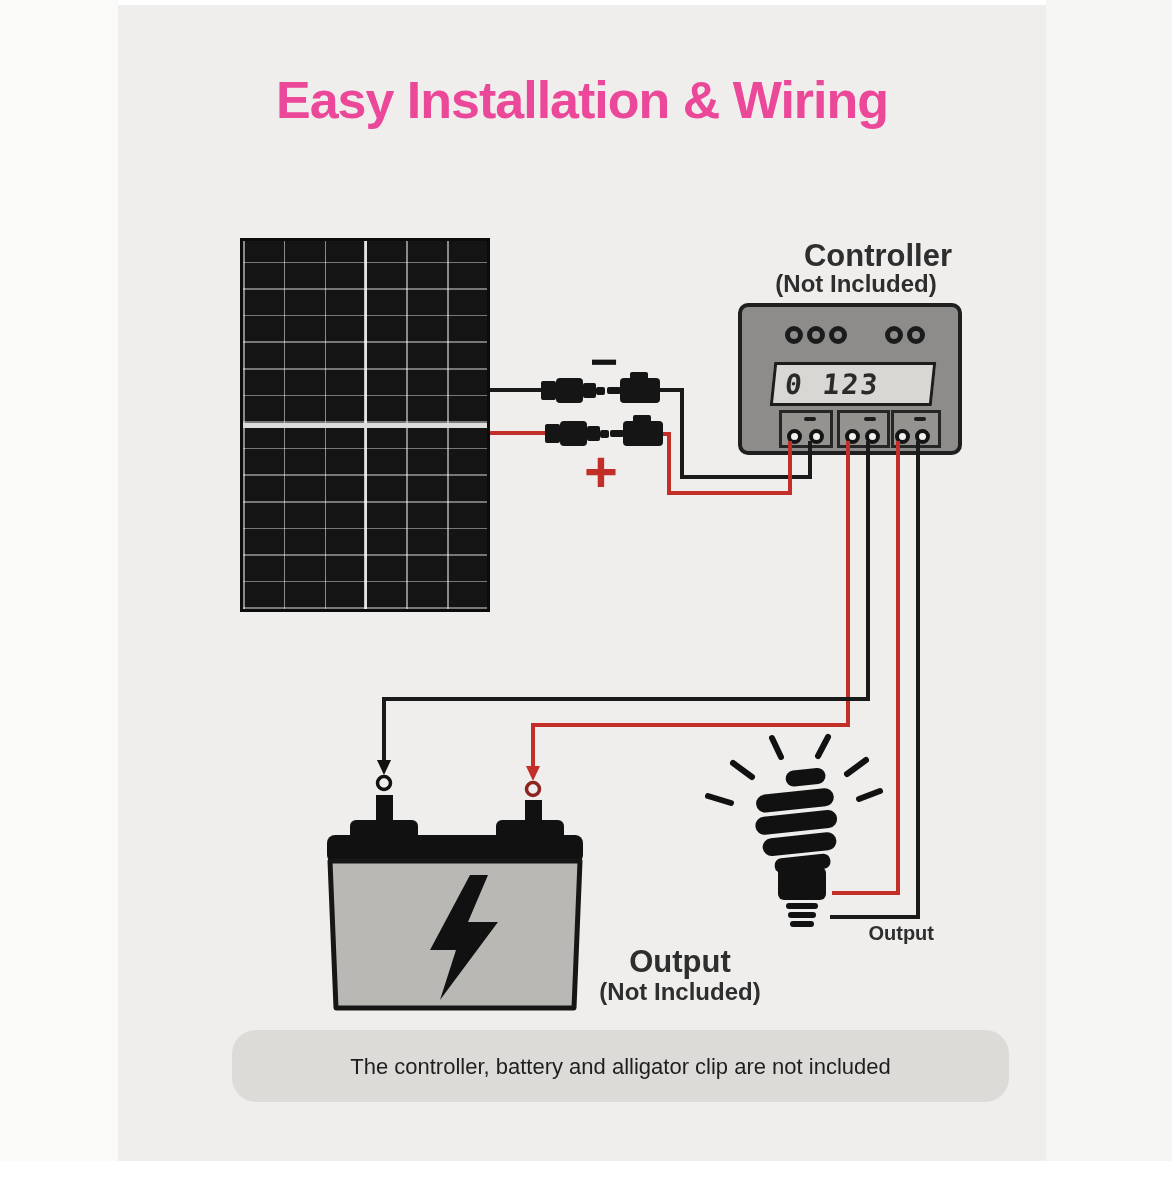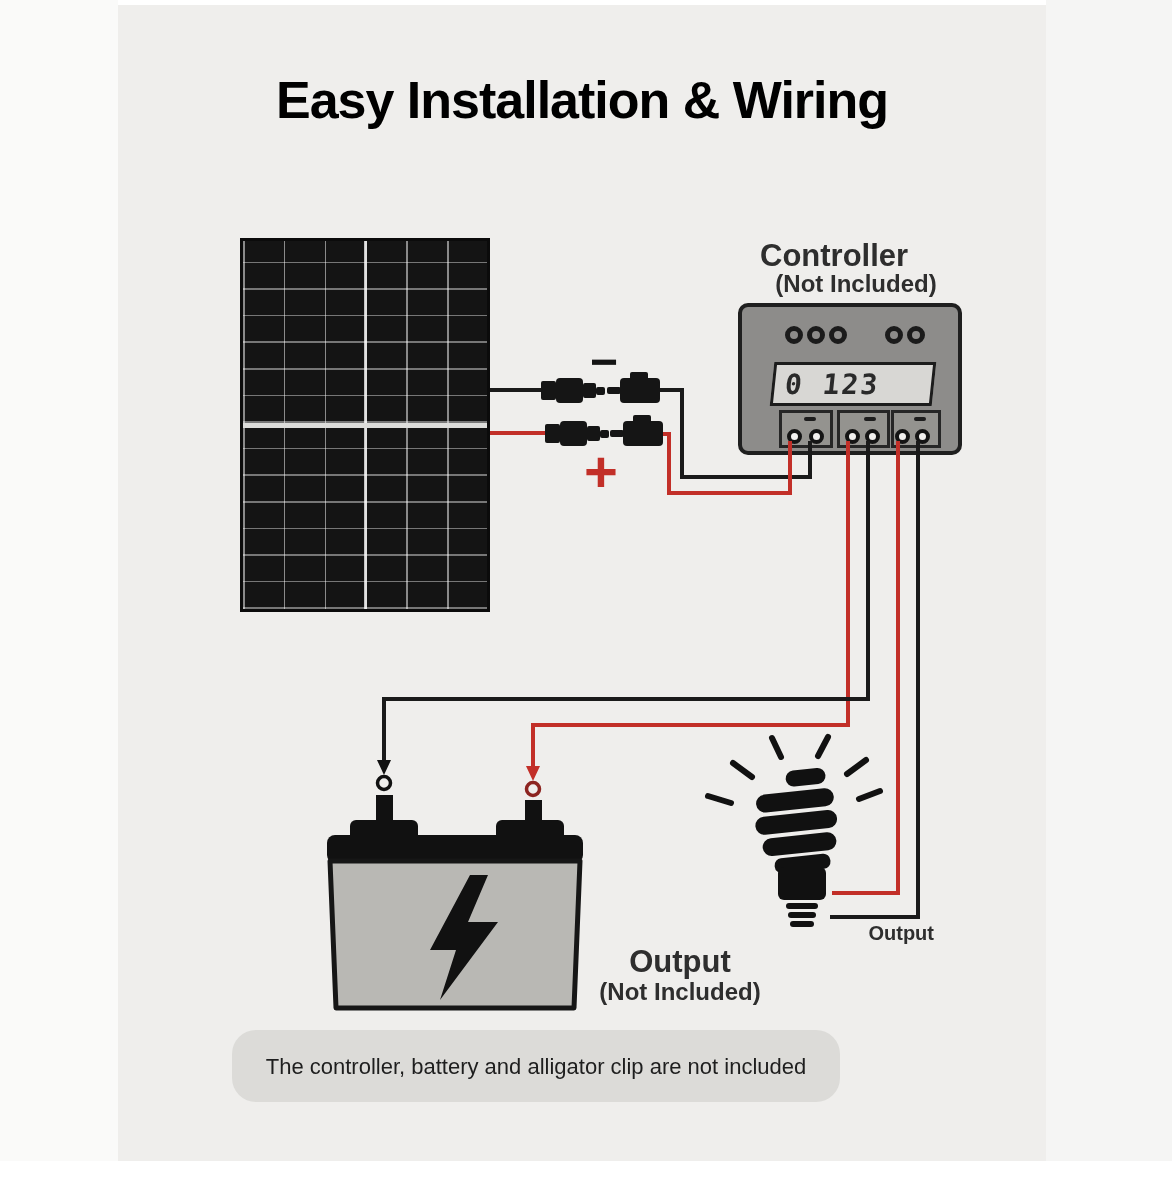--- a/index.html
+++ b/index.html
@@ -3,35 +3,35 @@
 <meta charset="utf-8">
 <style>
   html,body{margin:0;padding:0;}
   body{font-family:"Liberation Sans", sans-serif; background:#ffffff;}
   .canvas{position:relative;width:1172px;height:1200px;background:#ffffff;overflow:hidden;}
   .strip-left{position:absolute;left:0;top:0;width:118px;height:1161px;background:#fafaf9;}
   .strip-right{position:absolute;left:1046px;top:0;width:126px;height:1161px;background:#f5f5f4;}
   .content-bg{position:absolute;left:118px;top:5px;width:928px;height:1156px;background:#efeeec;}
 
   .title{position:absolute;left:118px;top:70px;width:928px;text-align:center;
-         font-size:52px;font-weight:800;letter-spacing:-1px;color:#000000;}
+         font-size:52px;font-weight:800;letter-spacing:-1px;color:#ec4899;}
 
   
   .solar-panel{position:absolute;left:240px;top:238px;width:250px;height:374px;
     background-color:#141414;border:3px solid #0b0b0b;box-sizing:border-box;
     background-image:
       repeating-linear-gradient(90deg, rgba(255,255,255,0.50) 0 1.5px, transparent 1.5px 40.8px),
       repeating-linear-gradient(0deg, rgba(255,255,255,0.42) 0 1.5px, transparent 1.5px 26.6px);}
   .panel-mid-band{position:absolute;left:0;top:182px;width:100%;height:5px;background:#dcdcda;}
   .panel-center-line{position:absolute;left:121px;top:0;width:3px;height:100%;background:rgba(255,255,255,0.75);}
 
   .label{color:#2e2e2e;position:absolute;}
   .solar-label{left:470px;top:586px;width:260px;text-align:center;font-size:30px;font-weight:700;}
 
-  .controller-label{left:760px;top:238px;width:192px;text-align:left;font-size:31px;font-weight:800;}
+  .controller-label{left:760px;top:238px;width:192px;text-align:right;font-size:31px;font-weight:800;}
   .controller-note{left:752px;top:270px;width:208px;text-align:center;font-size:24px;font-weight:600;}
 
   .minus-symbol{left:580px;top:334px;width:48px;text-align:center;font-size:48px;font-weight:800;color:#141414;}
   .plus-symbol{left:575px;top:438px;width:52px;text-align:center;font-size:58px;font-weight:800;color:#c22f28;}
 
   
   .controller{position:absolute;left:738px;top:303px;width:224px;height:152px;box-sizing:border-box;
     background:#8d8c8a;border:4px solid #1f1f1f;border-radius:10px;}
   .ctl-led{position:absolute;width:18px;height:18px;border-radius:50%;
     box-sizing:border-box;border:5px solid #1b1b1b;background:#8d8c8a;top:19px;}
@@ -42,21 +42,21 @@
   .ctl-box{position:absolute;top:103px;height:38px;box-sizing:border-box;
     background:#94938f;border:3px solid #262626;}
   .ctl-dash{position:absolute;top:110px;width:12px;height:4px;background:#1d1d1d;border-radius:2px;}
   .ctl-screw{position:absolute;top:122px;width:15px;height:15px;border-radius:50%;
     box-sizing:border-box;background:#f2f1ef;border:4px solid #141414;}
 
   .battery-label{left:600px;top:944px;width:160px;text-align:center;font-size:31px;font-weight:800;}
   .battery-note{left:576px;top:978px;width:208px;text-align:center;font-size:24px;font-weight:600;}
   .output-label{left:814px;top:922px;width:120px;text-align:right;font-size:20px;font-weight:800;}
 
-  .footer-pill{position:absolute;left:232px;top:1030px;width:608px;height:72px;background:#dcdbd8;
+  .footer-pill{position:absolute;left:232px;top:1030px;width:777px;height:72px;background:#dcdbd8;
     border-radius:24px;display:flex;flex-direction:column;justify-content:center;align-items:center;}
   .footer-pill div{font-size:22px;color:#1e1e1e;line-height:29px;text-align:center;}
 
   svg.overlay{position:absolute;left:0;top:0;z-index:5;}
   .controller{z-index:4;}
   .solar-panel{z-index:4;}
 </style>
 </head>
 <body>
 

